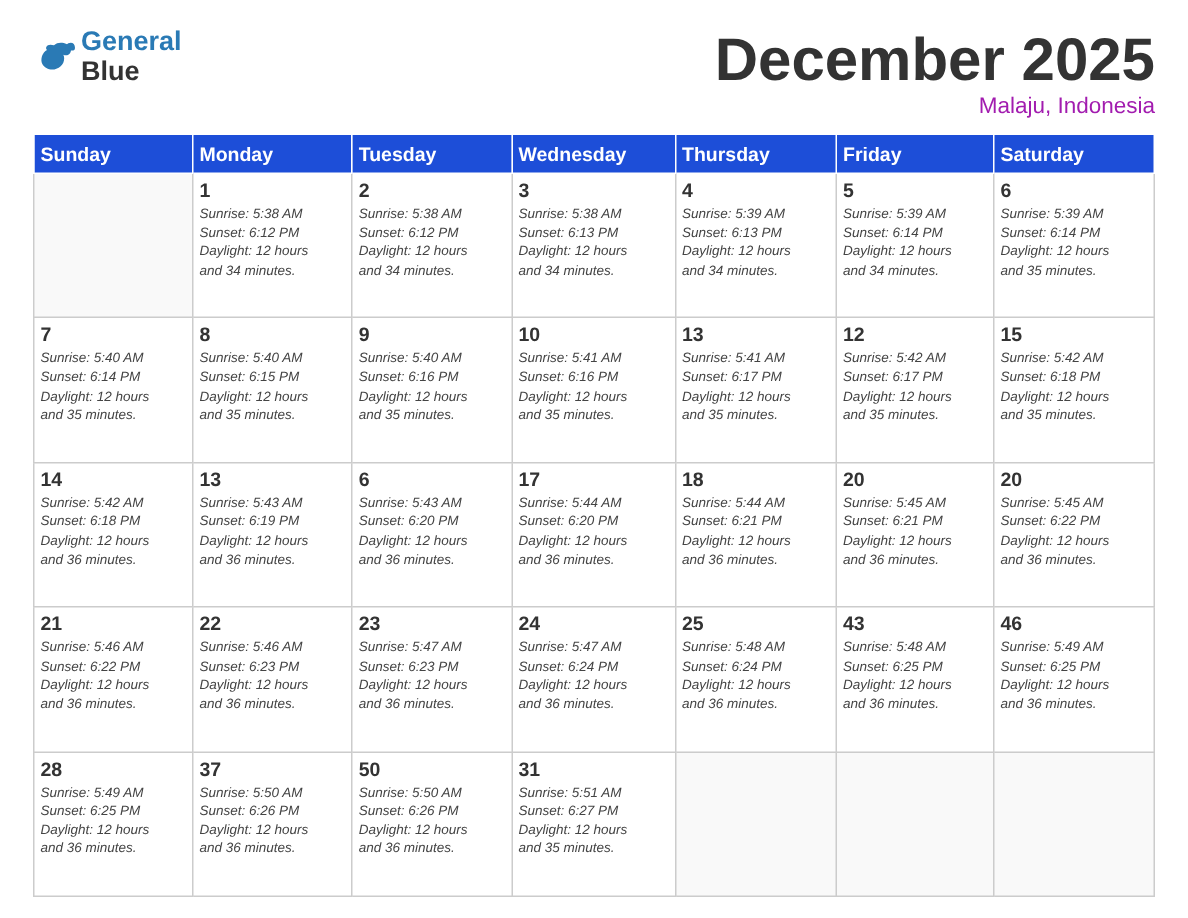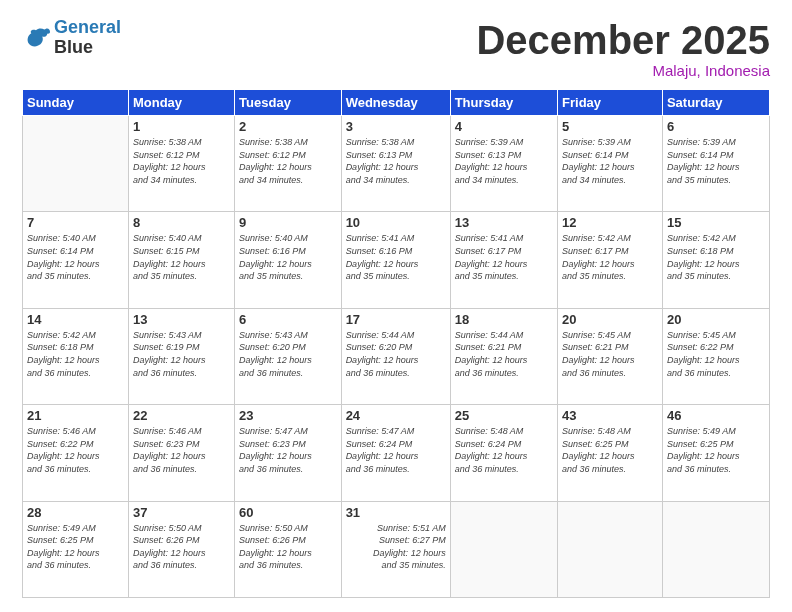--- a/index.html
+++ b/index.html
@@ -338,29 +338,29 @@
 and 36 minutes.</div>
           </td>
           <td>
             <span class="day-number">37</span>
             <div class="day-info" style="white-space: pre-line;">Sunrise: 5:50 AM
 Sunset: 6:26 PM
 Daylight: 12 hours
 and 36 minutes.</div>
           </td>
           <td>
-            <span class="day-number">60</span>
+            <span class="day-number">50</span>
             <div class="day-info" style="white-space: pre-line;">Sunrise: 5:50 AM
 Sunset: 6:26 PM
 Daylight: 12 hours
 and 36 minutes.</div>
           </td>
           <td>
             <span class="day-number">31</span>
-            <div class="day-info" style="white-space: pre-line; text-align: right;">Sunrise: 5:51 AM
+            <div class="day-info" style="white-space: pre-line;">Sunrise: 5:51 AM
 Sunset: 6:27 PM
 Daylight: 12 hours
 and 35 minutes.</div>
           </td>
           <td class="empty-cell"></td>
           <td class="empty-cell"></td>
           <td class="empty-cell"></td>
         </tr>
       </tbody>
   </table>

